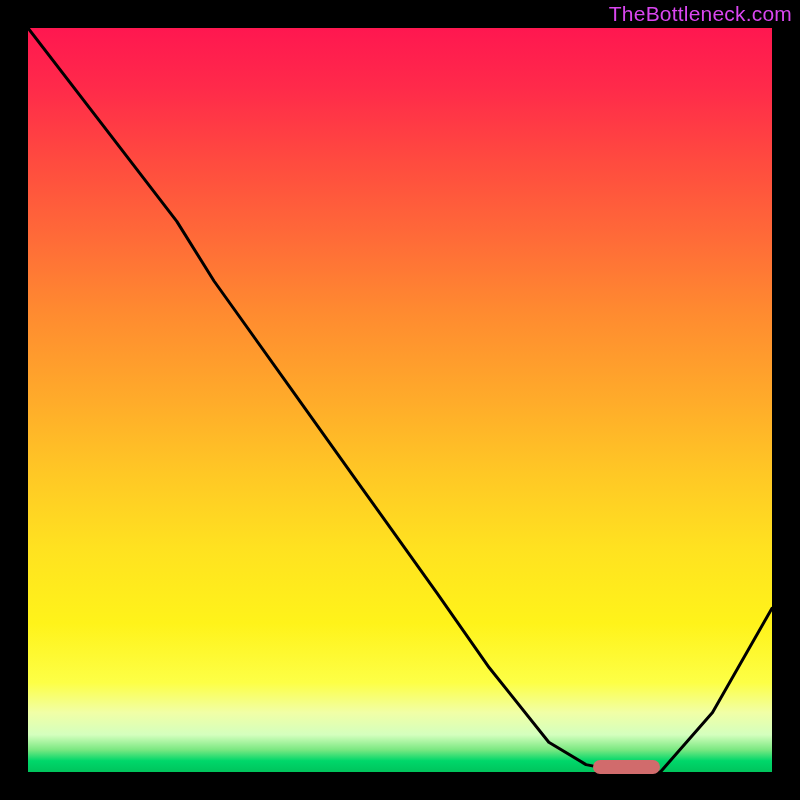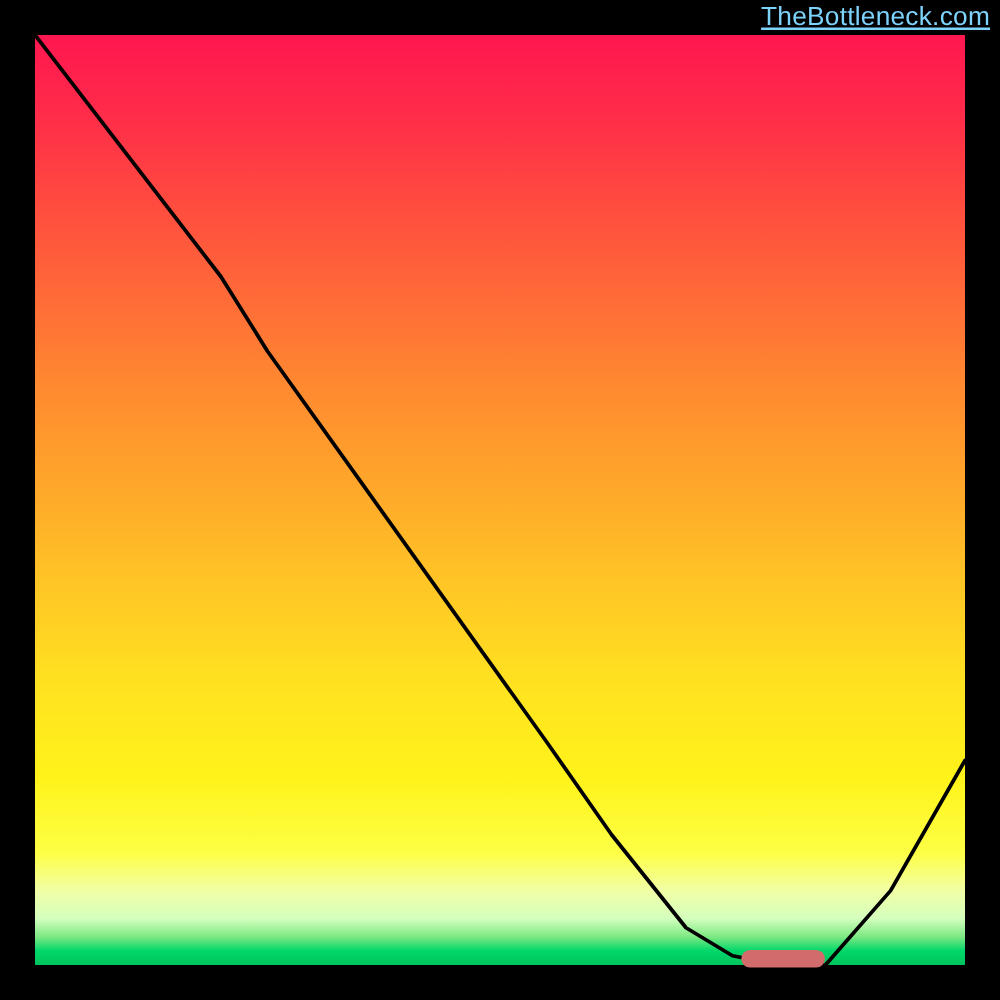--- a/index.html
+++ b/index.html
@@ -49,25 +49,24 @@
   .marker {
     position: absolute;
     background: #d16b6c;
     border-radius: 999px;
   }
 
   .attribution {
     position: absolute;
     top: 2px;
     right: 8px;
-    color: #7dd3fc;
+    color: #d946ef;
     font-size: 21px;
     font-weight: 500;
     letter-spacing: 0.2px;
-    text-decoration: underline;
   }
 </style>
 </head>
 <body>
 
 <div class="attribution">TheBottleneck.com</div>
 
 <div class="plot-wrap">
 
   <div class="gradient"></div>

